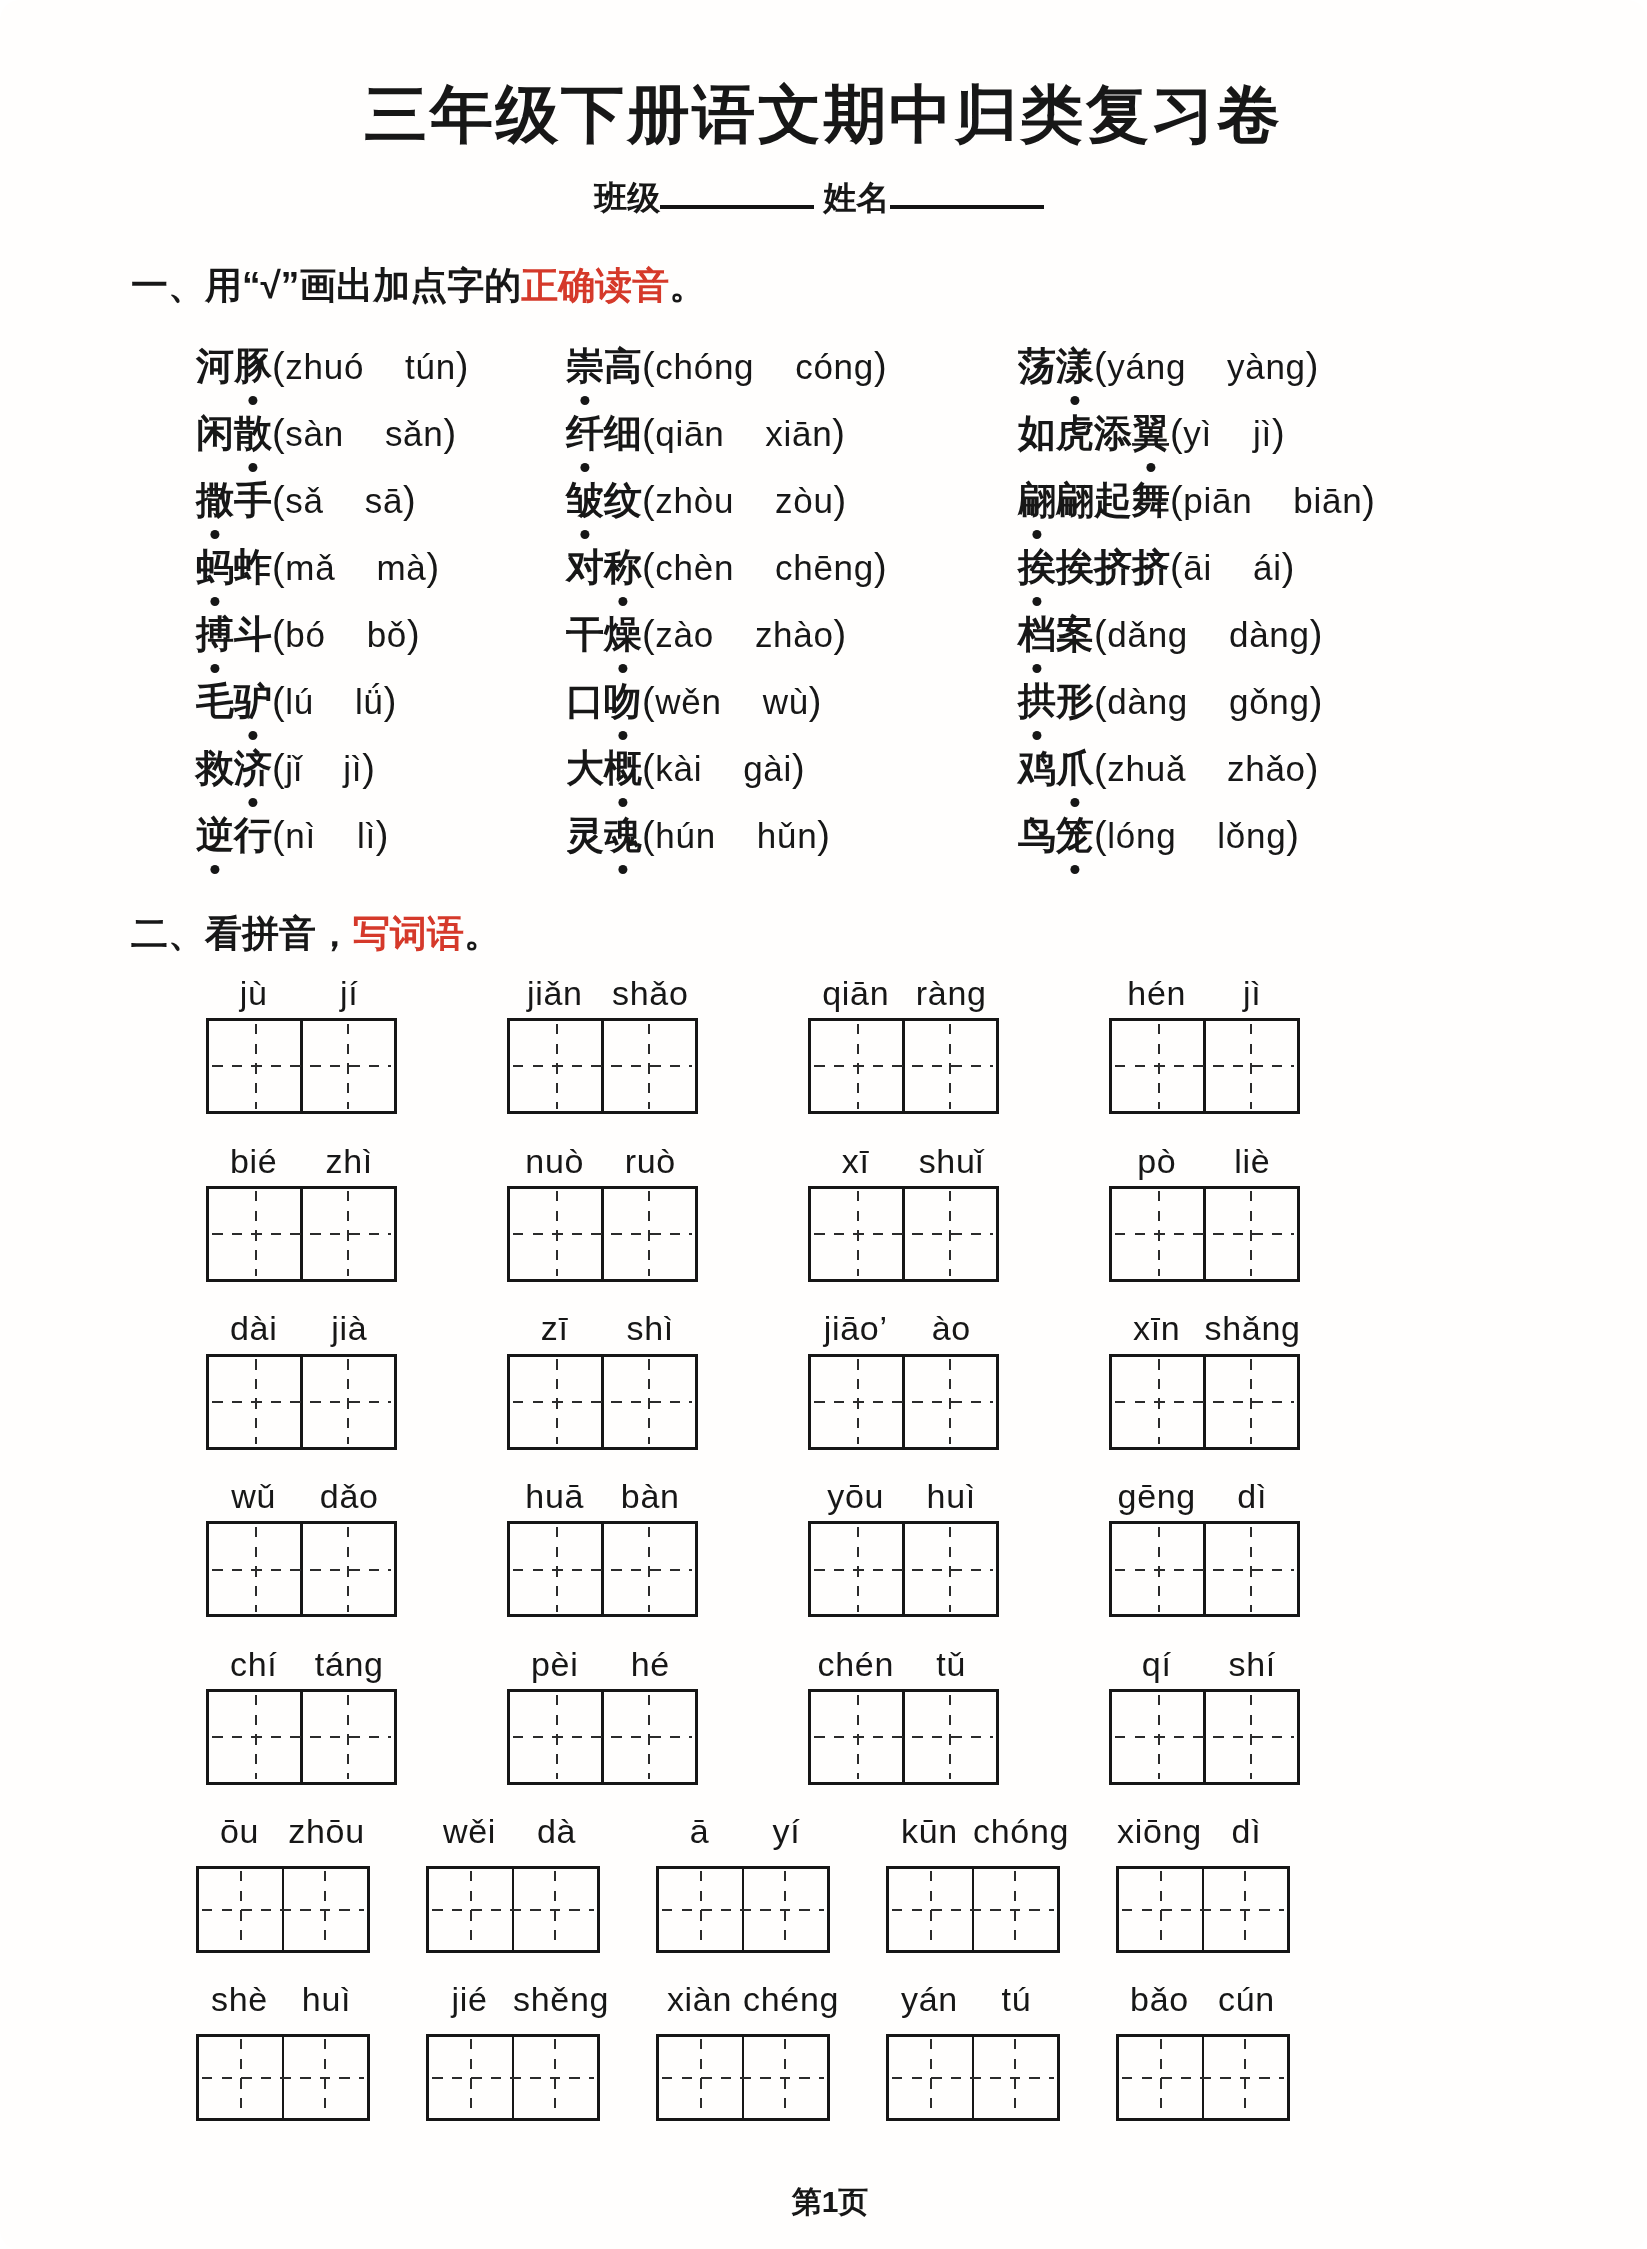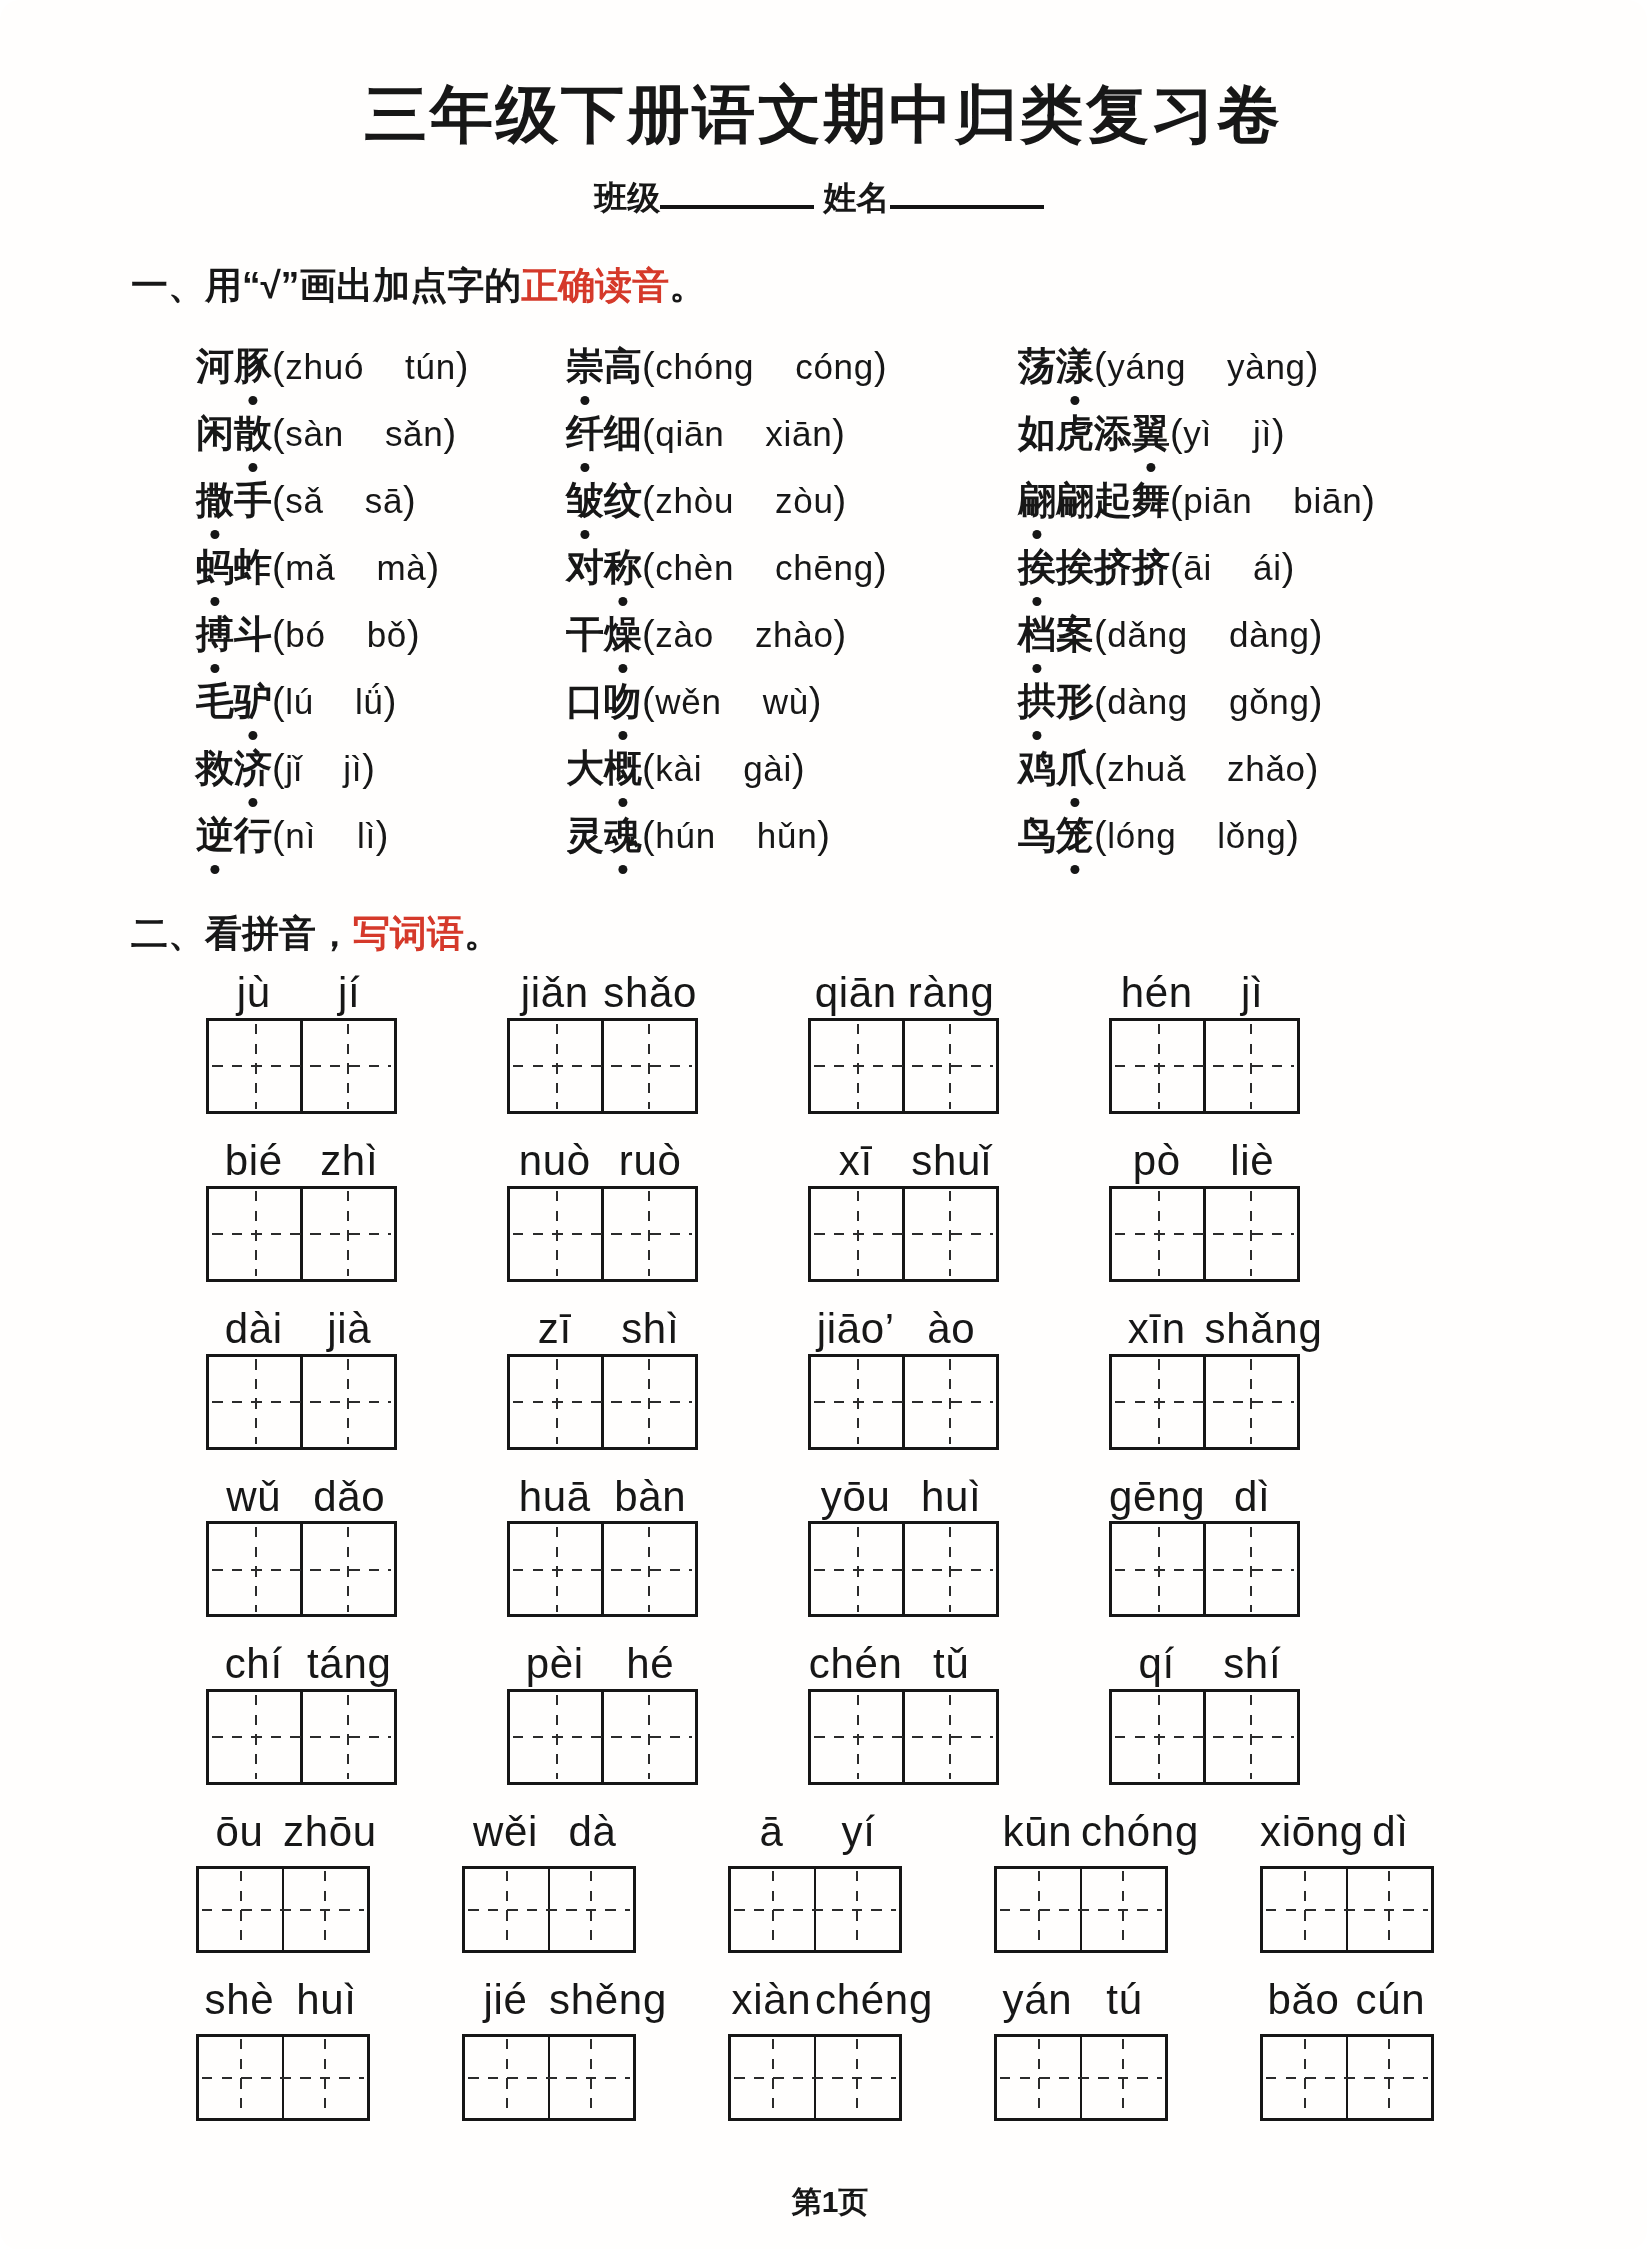--- a/index.html
+++ b/index.html
@@ -79,29 +79,29 @@
   }
   .s1-pinyin .p2{margin-left:41px;}
   .s1-pinyin .paren{font-size:38px;}
   
   .s2-rows{margin-top:17px;}
   .s2-row{
     display:flex;
     margin-bottom:27.5px;
   }
   .s2-row.row-large{padding-left:206px;gap:110px;}
-  .s2-row.row-small{padding-left:196px;gap:92px;}
+  .s2-row.row-small{padding-left:196px;gap:56px;}
   .s2-group{flex:0 0 auto;}
   .row-large .s2-group{width:191px;}
   .row-small .s2-group{width:174px;}
   .s2-pinyin{
     display:flex;
     height:39px;
-    align-items:center;
-    font-size:42px;
+    align-items:flex-start;
+    font-size:34px;
     letter-spacing:0.7px;
     white-space:nowrap;
   }
   .s2-pinyin .syll{width:50%;text-align:center;}
   .writing-box{
     position:relative;
     margin-top:5.2px;
     border:3.3px solid #161616;
     background:#fffefd;
   }

